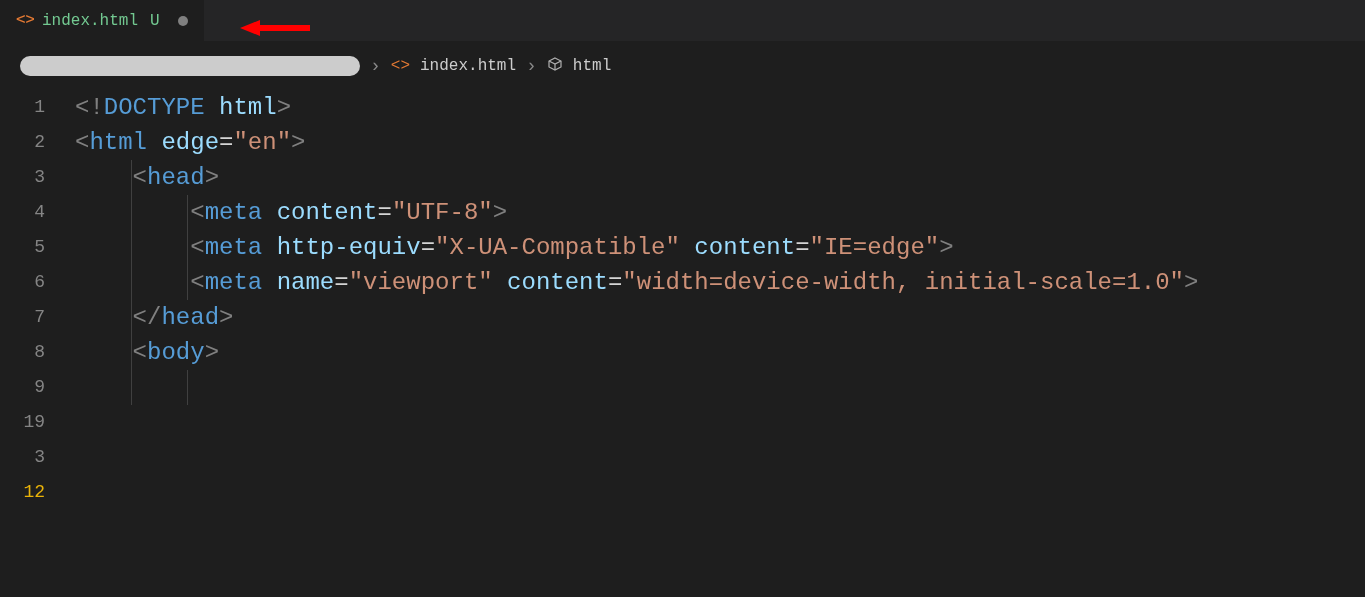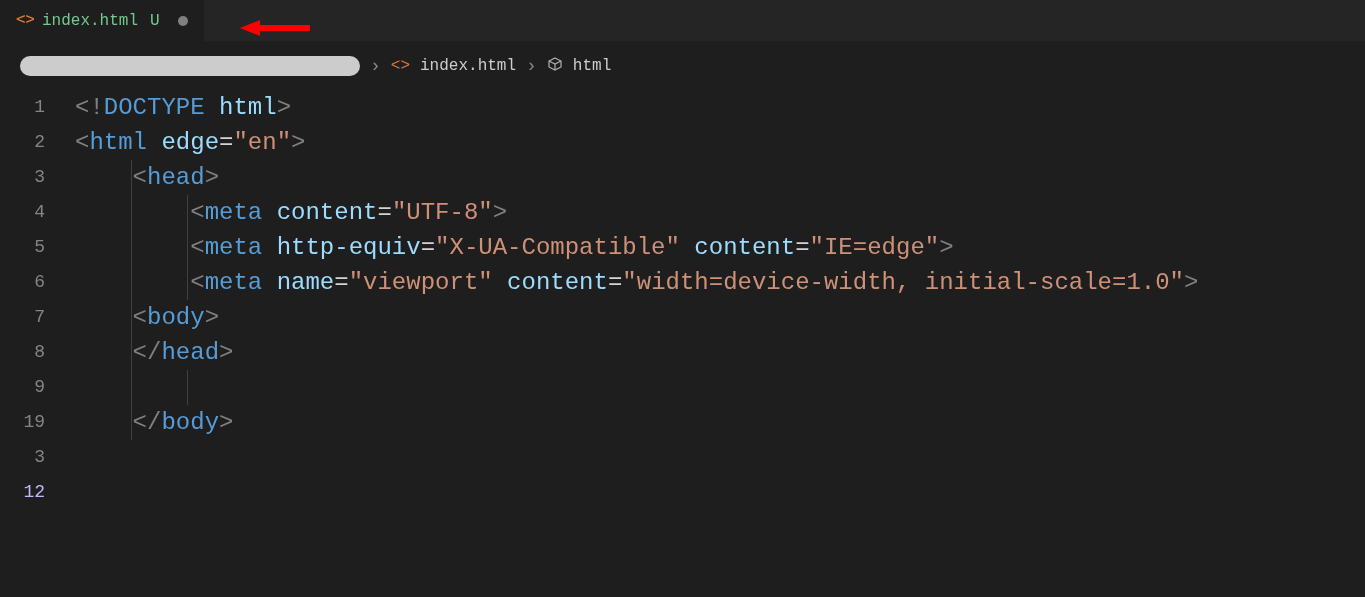--- a/index.html
+++ b/index.html
@@ -91,21 +91,21 @@
     .gutter {
       width: 75px;
       text-align: right;
       padding-right: 30px;
       color: #858585;
       font-size: 18px;
       line-height: 35px;
       user-select: none;
     }
     .gutter .current {
-      color: #c4b5fd;
+      color: #eab308;
     }
     .code {
       font-size: 24px;
       line-height: 35px;
       flex: 1;
     }
     .code-line {
       white-space: pre;
       position: relative;
     }
@@ -183,18 +183,17 @@
     <div>3</div>
     <div class="current">12</div>
   </div>
   <div class="code">
     <div class="code-line"><span class="c-gray">&lt;!</span><span class="c-doctype">DOCTYPE</span><span> </span><span class="c-attr">html</span><span class="c-gray">&gt;</span></div>
     <div class="code-line"><span class="c-gray">&lt;</span><span class="c-tag">html</span><span> </span><span class="c-attr">edge</span><span class="c-text">=</span><span class="c-str">"en"</span><span class="c-gray">&gt;</span></div>
     <div class="code-line"><span class="indent-guide ig1"></span><span>    </span><span class="c-gray">&lt;</span><span class="c-tag">head</span><span class="c-gray">&gt;</span></div>
     <div class="code-line"><span class="indent-guide ig1"></span><span class="indent-guide ig2"></span><span>        </span><span class="c-gray">&lt;</span><span class="c-tag">meta</span><span> </span><span class="c-attr">content</span><span class="c-text">=</span><span class="c-str">"UTF-8"</span><span class="c-gray">&gt;</span></div>
     <div class="code-line"><span class="indent-guide ig1"></span><span class="indent-guide ig2"></span><span>        </span><span class="c-gray">&lt;</span><span class="c-tag">meta</span><span> </span><span class="c-attr">http-equiv</span><span class="c-text">=</span><span class="c-str">"X-UA-Compatible"</span><span> </span><span class="c-attr">content</span><span class="c-text">=</span><span class="c-str">"IE=edge"</span><span class="c-gray">&gt;</span></div>
     <div class="code-line"><span class="indent-guide ig1"></span><span class="indent-guide ig2"></span><span>        </span><span class="c-gray">&lt;</span><span class="c-tag">meta</span><span> </span><span class="c-attr">name</span><span class="c-text">=</span><span class="c-str">"viewport"</span><span> </span><span class="c-attr">content</span><span class="c-text">=</span><span class="c-str">"width=device-width, initial-scale=1.0"</span><span class="c-gray">&gt;</span></div>
+    <div class="code-line"><span class="indent-guide ig1"></span><span>    </span><span class="c-gray">&lt;/</span><span class="c-tag">head</span><span class="c-gray">&gt;</span></div>
     <div class="code-line"><span class="indent-guide ig1"></span><span>    </span><span class="c-gray">&lt;</span><span class="c-tag">body</span><span class="c-gray">&gt;</span></div>
-    <div class="code-line"><span class="indent-guide ig1"></span><span>    </span><span class="c-gray">&lt;/</span><span class="c-tag">head</span><span class="c-gray">&gt;</span></div>
     <div class="code-line"><span class="indent-guide ig1"></span><span class="indent-guide ig2"></span><span>        </span></div>
-    <div class="code-line"><span class="indent-guide ig1"></span><span>    </span><span class="c-gray">&lt;/</span><span class="c-tag">body</span><span class="c-gray">&gt;</span></div>
   </div>
 </div>
 
 </body></html>

